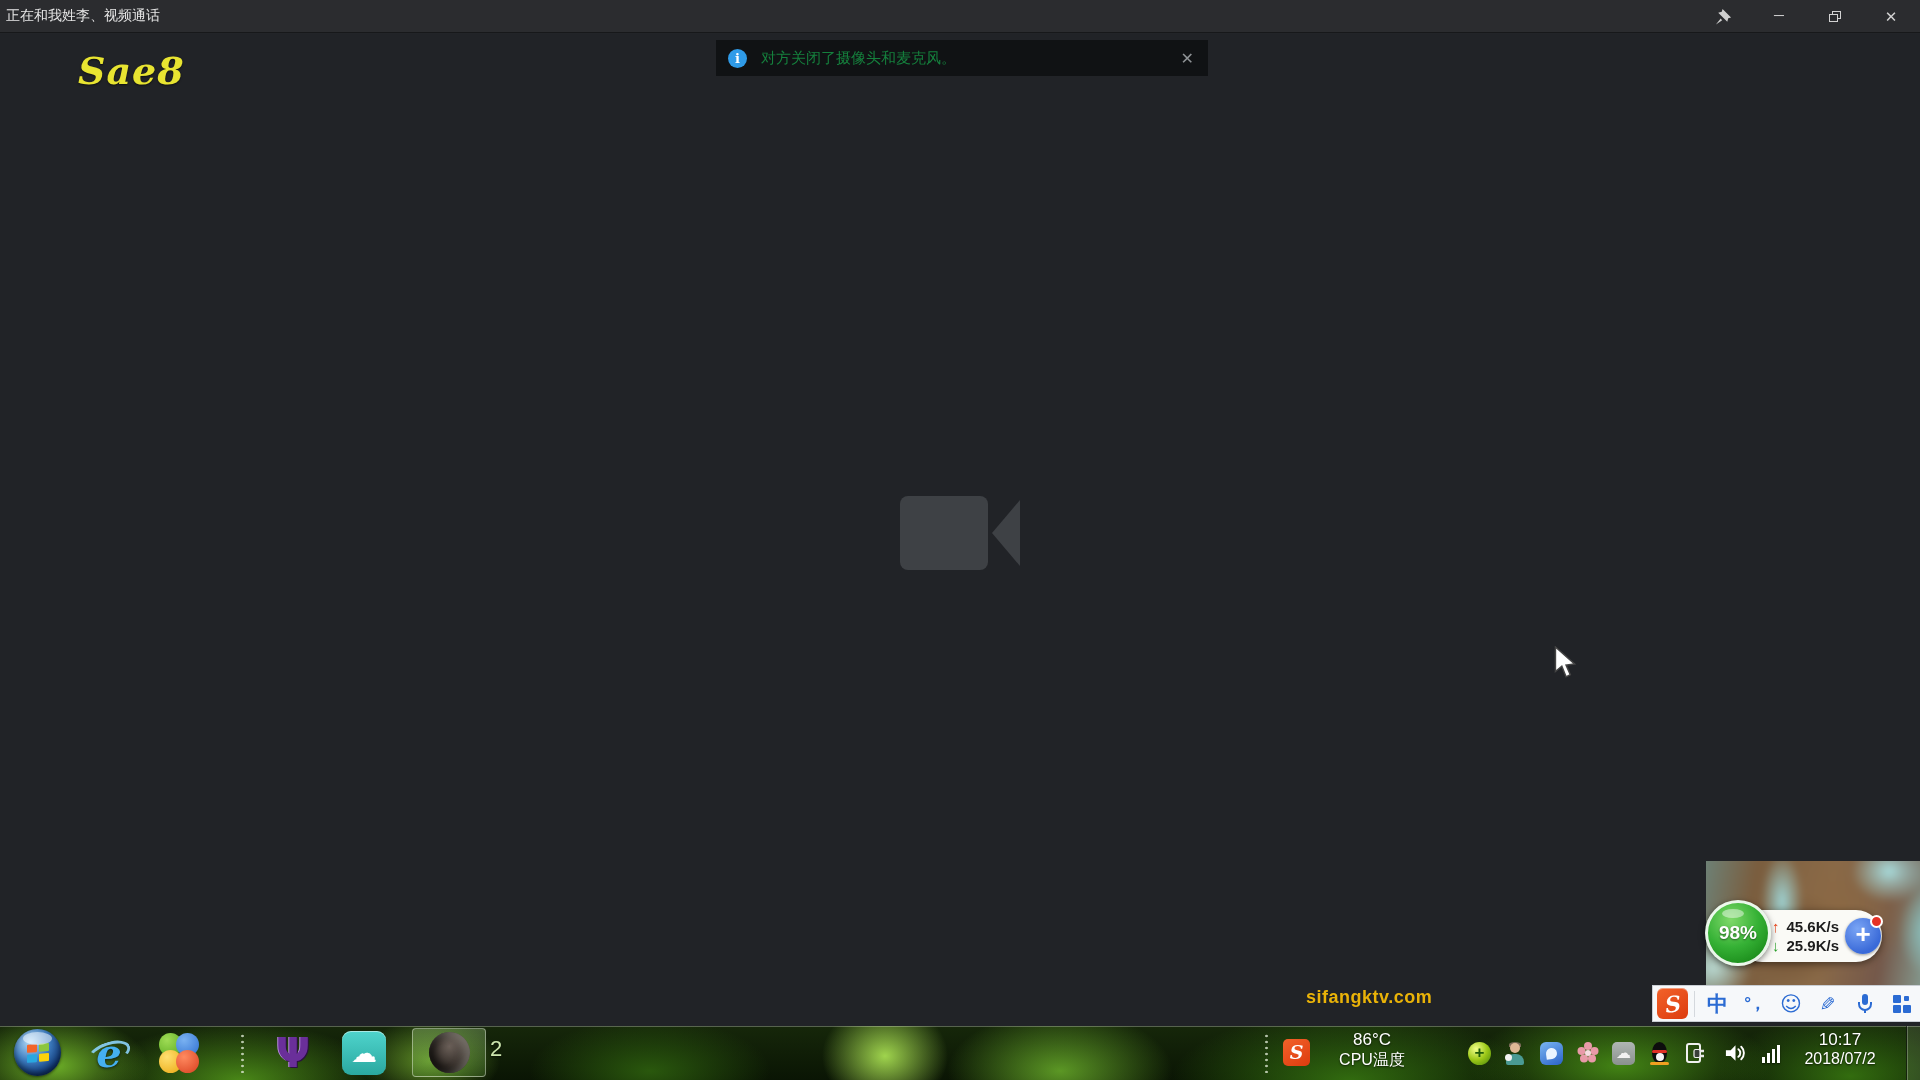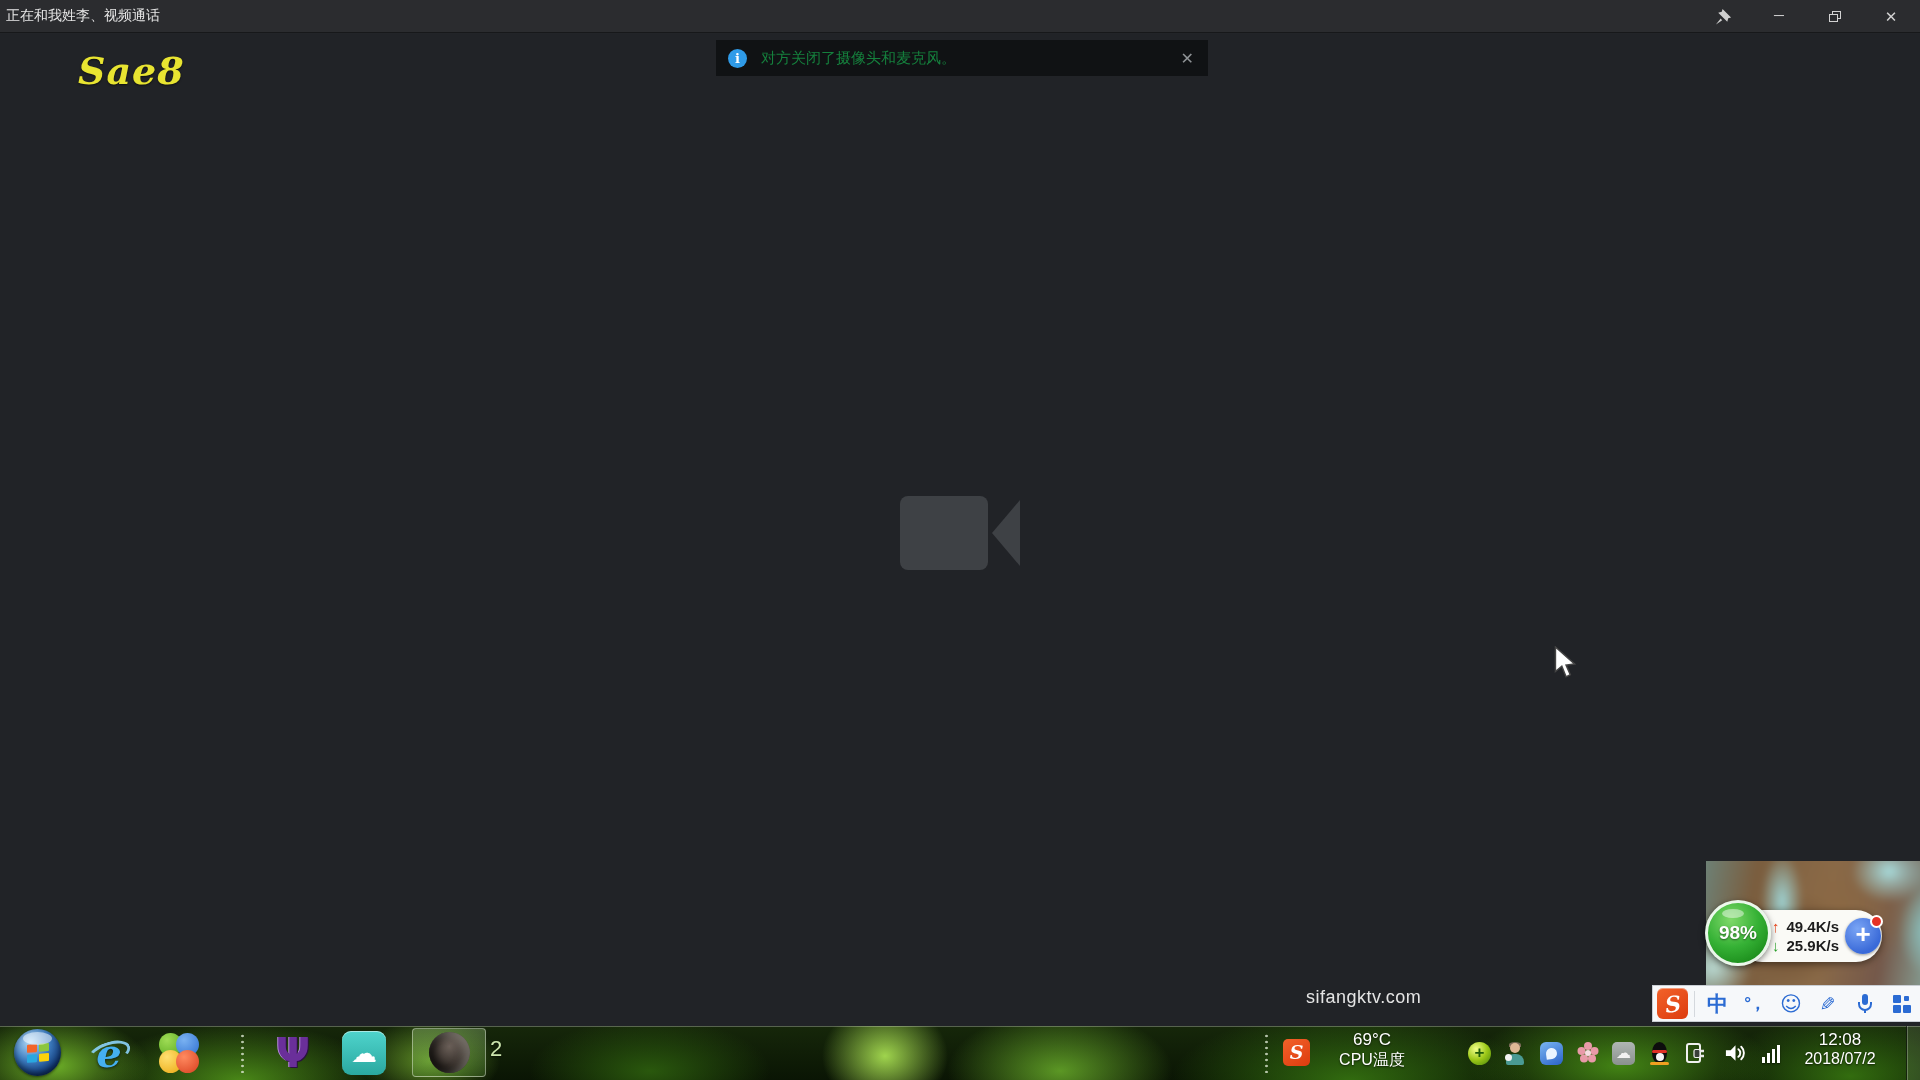--- a/index.html
+++ b/index.html
@@ -29,21 +29,21 @@
   #banner{left:716px;top:6px;width:492px;height:36px;background:#101214;display:flex;align-items:center;padding:0 12px;}
   #banner-info{width:19px;height:19px;border-radius:50%;background:#2f9be8;color:#fff;font-size:13px;font-weight:bold;
                font-family:"DejaVu Serif",serif;display:flex;align-items:center;justify-content:center;flex:0 0 auto;}
   #banner-text{color:#15803d;font-size:15px;margin-left:14px;flex:1;}
   #banner-close{color:#8f9396;font-size:16px;cursor:default;padding:0 2px;}
 
   
   #camera-icon{left:900px;top:458px;width:120px;height:82px;}
 
   
-  #watermark{left:1306px;top:953px;color:#e5e5e5;font-size:18px;font-weight:normal;letter-spacing:.5px;}
+  #watermark{left:1306px;top:953px;color:#eab308;font-size:18px;font-weight:bold;letter-spacing:.5px;}
 
   
   #thumb{left:1706px;top:827px;width:214px;height:125px;overflow:hidden;background:#7a6a55;}
   #thumb .blurlayer{position:absolute;left:-12px;top:-12px;right:-12px;bottom:-12px;filter:blur(3px);
     background:
       radial-gradient(ellipse 55px 45px at 82% 15%, #a8dcdc, transparent 70%),
       radial-gradient(ellipse 45px 65px at 99% 55%, #8cc6c4, transparent 70%),
       radial-gradient(ellipse 34px 80px at 37% 35%, #9ed3d3, transparent 62%),
       radial-gradient(ellipse 60px 55px at 8% 80%, #b9d9d1, transparent 65%),
       radial-gradient(ellipse 80px 65px at 42% 60%, #6e4e30, transparent 70%),
@@ -242,21 +242,21 @@
 
     <div id="watermark" class="abs">sifangktv.com</div>
 
     <div id="thumb" class="abs">
       <div class="blurlayer"></div>
     </div>
 
     <div id="speed-pill" class="abs">
       <div class="speed-row">
         <span class="arrow-up">↑</span>
-        <span>49.4K/s</span>
+        <span>45.6K/s</span>
       </div>
       <div class="speed-row">
         <span class="arrow-down">↓</span>
         <span>25.9K/s</span>
       </div>
     </div>
     <div id="speed-ball" class="abs">
       <span id="ball-percent">98%</span>
     </div>
     <div id="plus-btn" class="abs">
@@ -335,21 +335,21 @@
     </div>
     <div id="app-badge" class="abs">2</div>
 
     <div id="sep2" class="abs tb-sep"></div>
 
     <div id="tray-sogou" class="abs">
       <span>S</span>
     </div>
 
     <div id="cpu-temp" class="abs">
-      <div class="t1">69°C</div>
+      <div class="t1">86°C</div>
       <div class="t2">CPU温度</div>
     </div>
 
     <div id="tray-icons" class="abs">
       <span class="tray-ico" id="ico-ball">
         <span>+</span>
       </span>
       <span class="tray-ico" id="ico-person">
         <i class="hair"></i>
           <i class="head"></i>
@@ -395,20 +395,20 @@
       </span>
       <span id="signal-icon">
         <i class="b1"></i>
           <i class="b2"></i>
         <i class="b3"></i>
           <i class="b4"></i>
       </span>
     </div>
 
     <div id="clock" class="abs">
-      <div class="t1">12:08</div>
+      <div class="t1">10:17</div>
       <div class="t2">2018/07/2</div>
     </div>
 
     <div id="show-desktop" class="abs"></div>
   </div>
 
 </div>
 
 </body></html>

